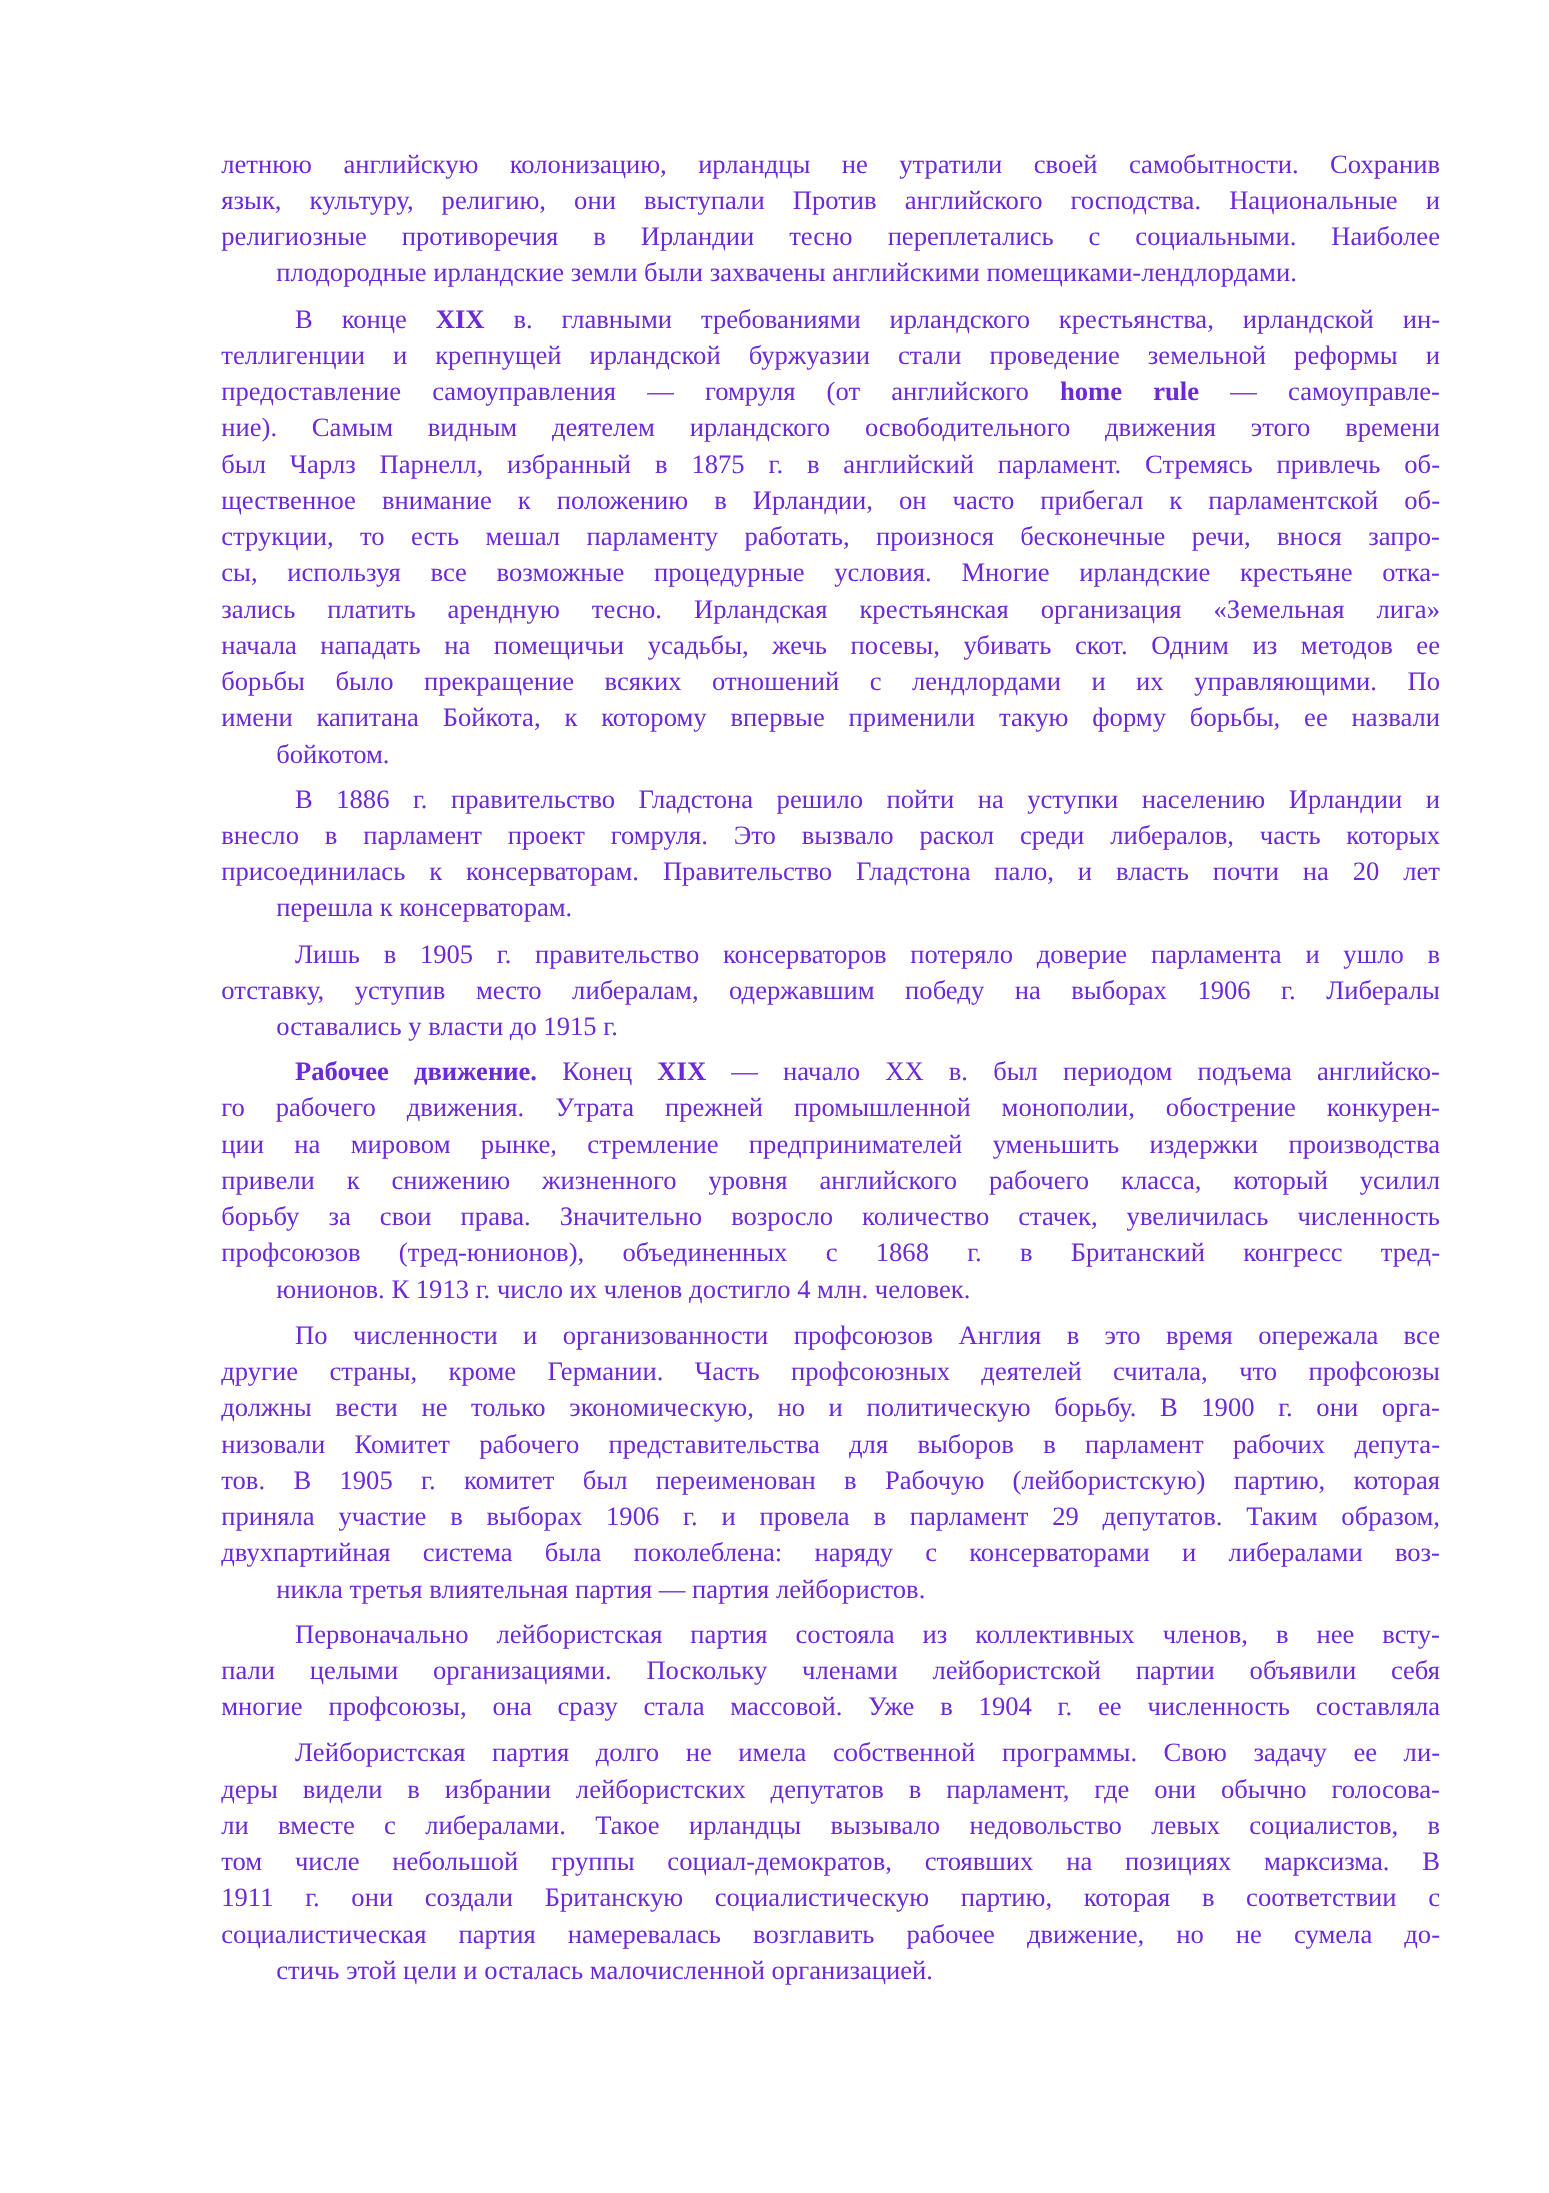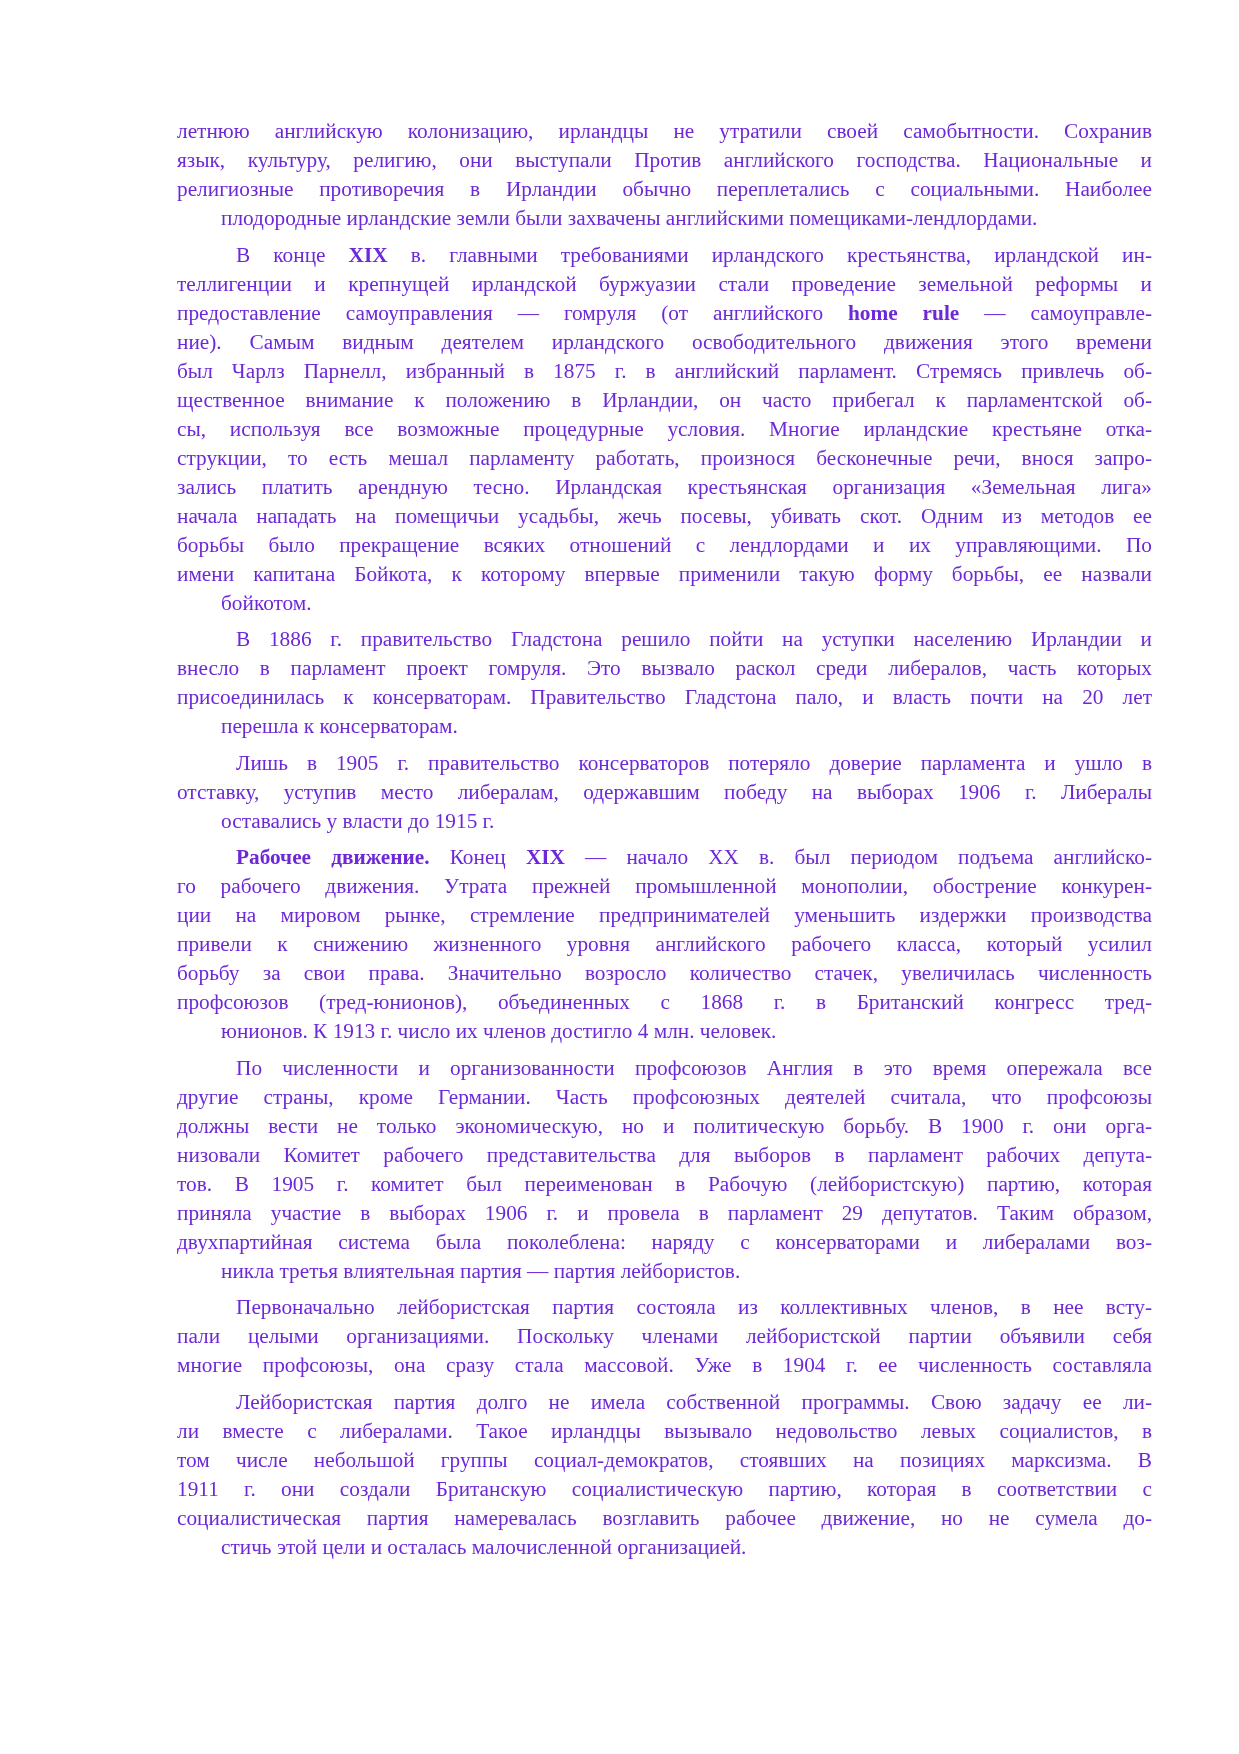--- a/index.html
+++ b/index.html
@@ -21,32 +21,32 @@
   .indent { padding-left: 59px; }
   b { font-weight: bold; }
 </style>
 </head>
 <body>
 
 <div class="page" id="page">
     <div class="para">
       <span class="line">летнюю английскую колонизацию, ирландцы не утратили своей самобытности. Сохранив</span>
       <span class="line">язык, культуру, религию, они выступали Против английского господства. Национальные и</span>
-      <span class="line">религиозные противоречия в Ирландии обычно переплетались с социальными. Наиболее</span>
+      <span class="line">религиозные противоречия в Ирландии тесно переплетались с социальными. Наиболее</span>
       <span class="line last">плодородные ирландские земли были захвачены английскими помещиками-лендлордами.</span>
     </div>
     <div class="para">
       <span class="line indent"><span>В конце </span><b>XIX</b><span> в. главными требованиями ирландского крестьянства, ирландской ин-</span></span>
       <span class="line">теллигенции и крепнущей ирландской буржуазии стали проведение земельной реформы и</span>
       <span class="line"><span>предоставление самоуправления — гомруля (от английского </span><b>home rule</b><span> — самоуправле-</span></span>
       <span class="line">ние). Самым видным деятелем ирландского освободительного движения этого времени</span>
       <span class="line">был Чарлз Парнелл, избранный в 1875 г. в английский парламент. Стремясь привлечь об-</span>
       <span class="line">щественное внимание к положению в Ирландии, он часто прибегал к парламентской об-</span>
+      <span class="line">струкции, то есть мешал парламенту работать, произнося бесконечные речи, внося запро-</span>
       <span class="line">сы, используя все возможные процедурные условия. Многие ирландские крестьяне отка-</span>
-      <span class="line">струкции, то есть мешал парламенту работать, произнося бесконечные речи, внося запро-</span>
       <span class="line">зались платить арендную тесно. Ирландская крестьянская организация «Земельная лига»</span>
       <span class="line">начала нападать на помещичьи усадьбы, жечь посевы, убивать скот. Одним из методов ее</span>
       <span class="line">борьбы было прекращение всяких отношений с лендлордами и их управляющими. По</span>
       <span class="line">имени капитана Бойкота, к которому впервые применили такую форму борьбы, ее назвали</span>
       <span class="line last">бойкотом.</span>
     </div>
     <div class="para">
       <span class="line indent">В 1886 г. правительство Гладстона решило пойти на уступки населению Ирландии и</span>
       <span class="line">внесло в парламент проект гомруля. Это вызвало раскол среди либералов, часть которых</span>
       <span class="line">присоединилась к консерваторам. Правительство Гладстона пало, и власть почти на 20 лет</span>
@@ -76,19 +76,20 @@
       <span class="line">двухпартийная система была поколеблена: наряду с консерваторами и либералами воз-</span>
       <span class="line last">никла третья влиятельная партия — партия лейбористов.</span>
     </div>
     <div class="para">
       <span class="line indent">Первоначально лейбористская партия состояла из коллективных членов, в нее всту-</span>
       <span class="line">пали целыми организациями. Поскольку членами лейбористской партии объявили себя</span>
       <span class="line">многие профсоюзы, она сразу стала массовой. Уже в 1904 г. ее численность составляла</span>
     </div>
     <div class="para">
       <span class="line indent">Лейбористская партия долго не имела собственной программы. Свою задачу ее ли-</span>
+      <span class="line">деры видели в избрании лейбористских депутатов в парламент, где они обычно голосова-</span>
       <span class="line">ли вместе с либералами. Такое ирландцы вызывало недовольство левых социалистов, в</span>
       <span class="line">том числе небольшой группы социал-демократов, стоявших на позициях марксизма. В</span>
       <span class="line">1911 г. они создали Британскую социалистическую партию, которая в соответствии с</span>
       <span class="line">социалистическая партия намеревалась возглавить рабочее движение, но не сумела до-</span>
       <span class="line last">стичь этой цели и осталась малочисленной организацией.</span>
     </div>
   </div>
 
 </body></html>

